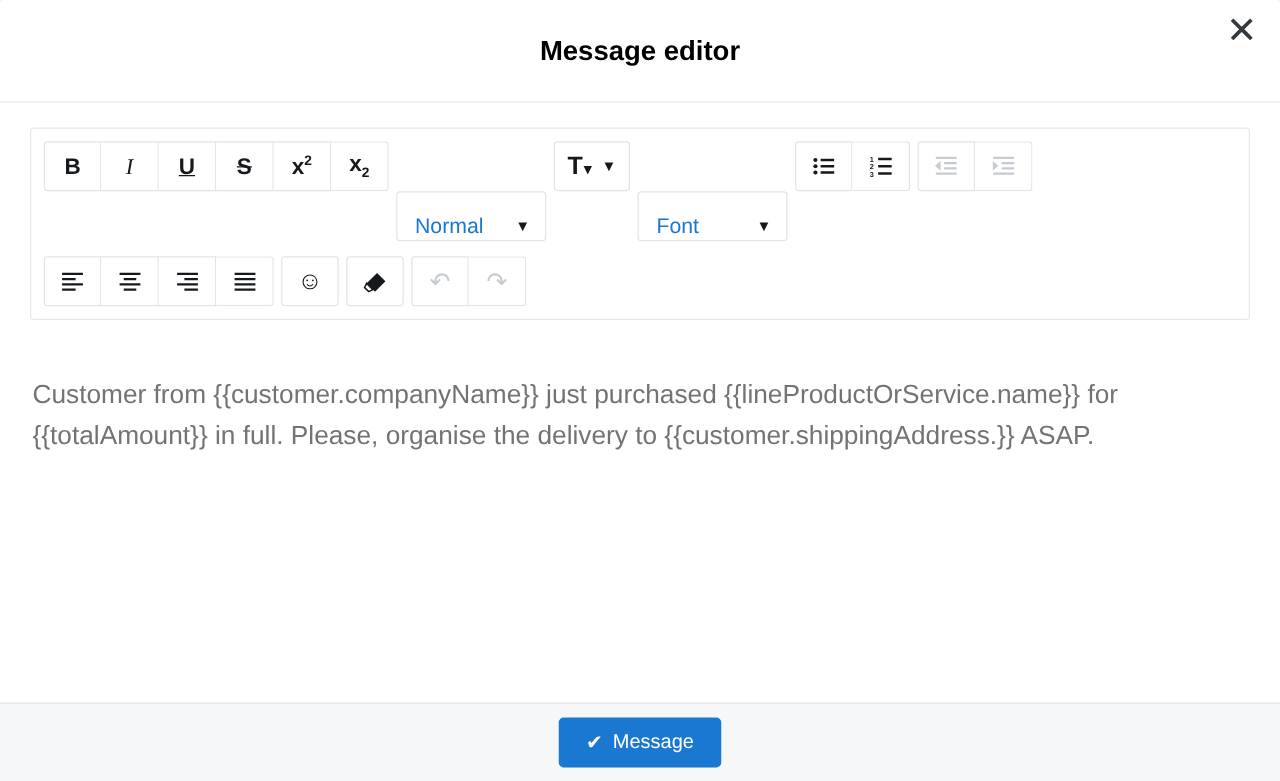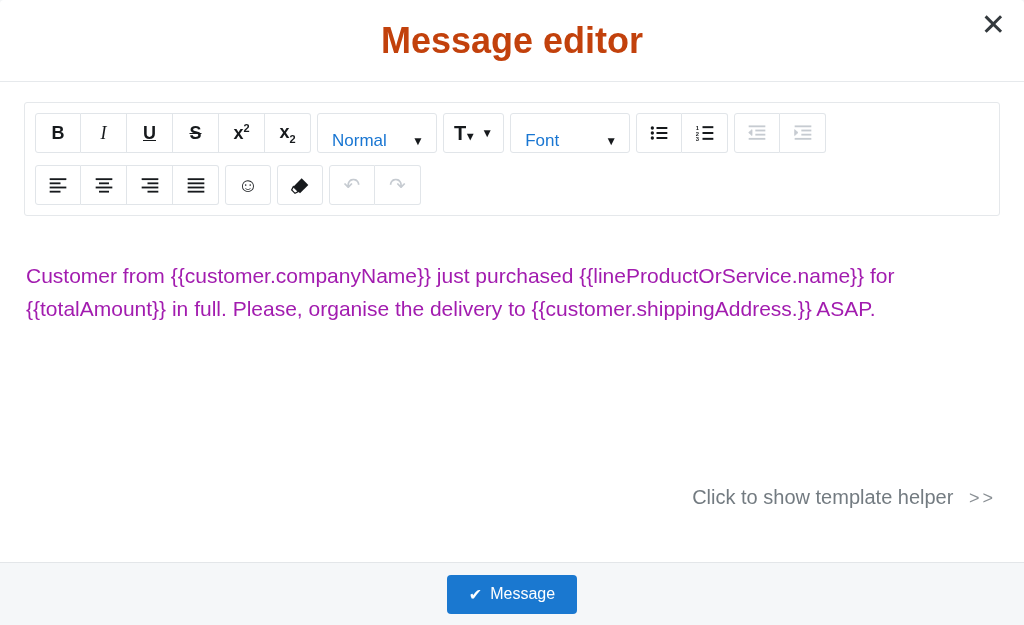--- a/index.html
+++ b/index.html
@@ -13,23 +13,23 @@
   }
   .header {
     height: 82px;
     border-bottom: 1px solid #e6e9ec;
     display: flex;
     align-items: center;
     justify-content: center;
     position: relative;
   }
   .title {
-    font-size: 36px;
+    font-size: 22px;
     font-weight: 600;
-    color: #c2410c;
+    color: #000000;
   }
   .close {
     position: absolute;
     top: 10px;
     right: 18px;
     font-size: 30px;
     line-height: 1;
     color: #33393d;
     cursor: pointer;
     font-weight: 400;
@@ -72,28 +72,28 @@
     color: #16191c;
     padding: 0 10px;
   }
   .tool-group .btn + .btn { border-left: none; }
   .tool-group .btn:first-child { border-radius: 3px 0 0 3px; }
   .tool-group .btn:last-child  { border-radius: 0 3px 3px 0; }
   .tool-group .btn:only-child  { border-radius: 3px; }
 
   .btn.disabled { color: #c6cbd1; cursor: default; }
   .btn .caret { margin-left: 8px; font-size: 12px; color: #16191c; }
-  .btn.wide { min-width: 120px; justify-content: space-between; padding: 16px 12px 0 14px; }
+  .btn.wide { min-width: 120px; justify-content: space-between; padding: 16px 12px 0 14px; margin-top: 40px; }
   .btn.blue-text { color: #1976d2; font-size: 17px; }
 
   .content {
     padding: 44px 2px 20px 2px;
     font-size: 21px;
     line-height: 1.55;
-    color: #a21caf;
+    color: #737373;
     min-height: 260px;
   }
   .helper-row {
     text-align: right;
     font-size: 20px;
     color: #737b81;
     padding: 10px 4px 14px 0;
   }
   .chevrons { letter-spacing: 3px; margin-left: 10px; color: #898f94; font-size: 18px; }
 
@@ -295,24 +295,20 @@
           <div class="btn disabled">
               <span style="font-size:20px">↷</span>
             </div>
         </div>
 
       </div>
     </div>
 
     <div class="content" contenteditable="true" style="">Customer from {{customer.companyName}} just purchased {{lineProductOrService.name}} for {{totalAmount}} in full. Please, organise the delivery to {{customer.shippingAddress.}} ASAP.</div>
 
-    <div class="helper-row">
-      <span>Click to show template helper</span>
-      <span class="chevrons">&gt;&gt;</span>
-    </div>
 
   </div>
 
   <div class="footer">
     <button class="confirm-btn">
       <span class="check">✔</span>
       <span>Message</span>
     </button>
   </div>
 

